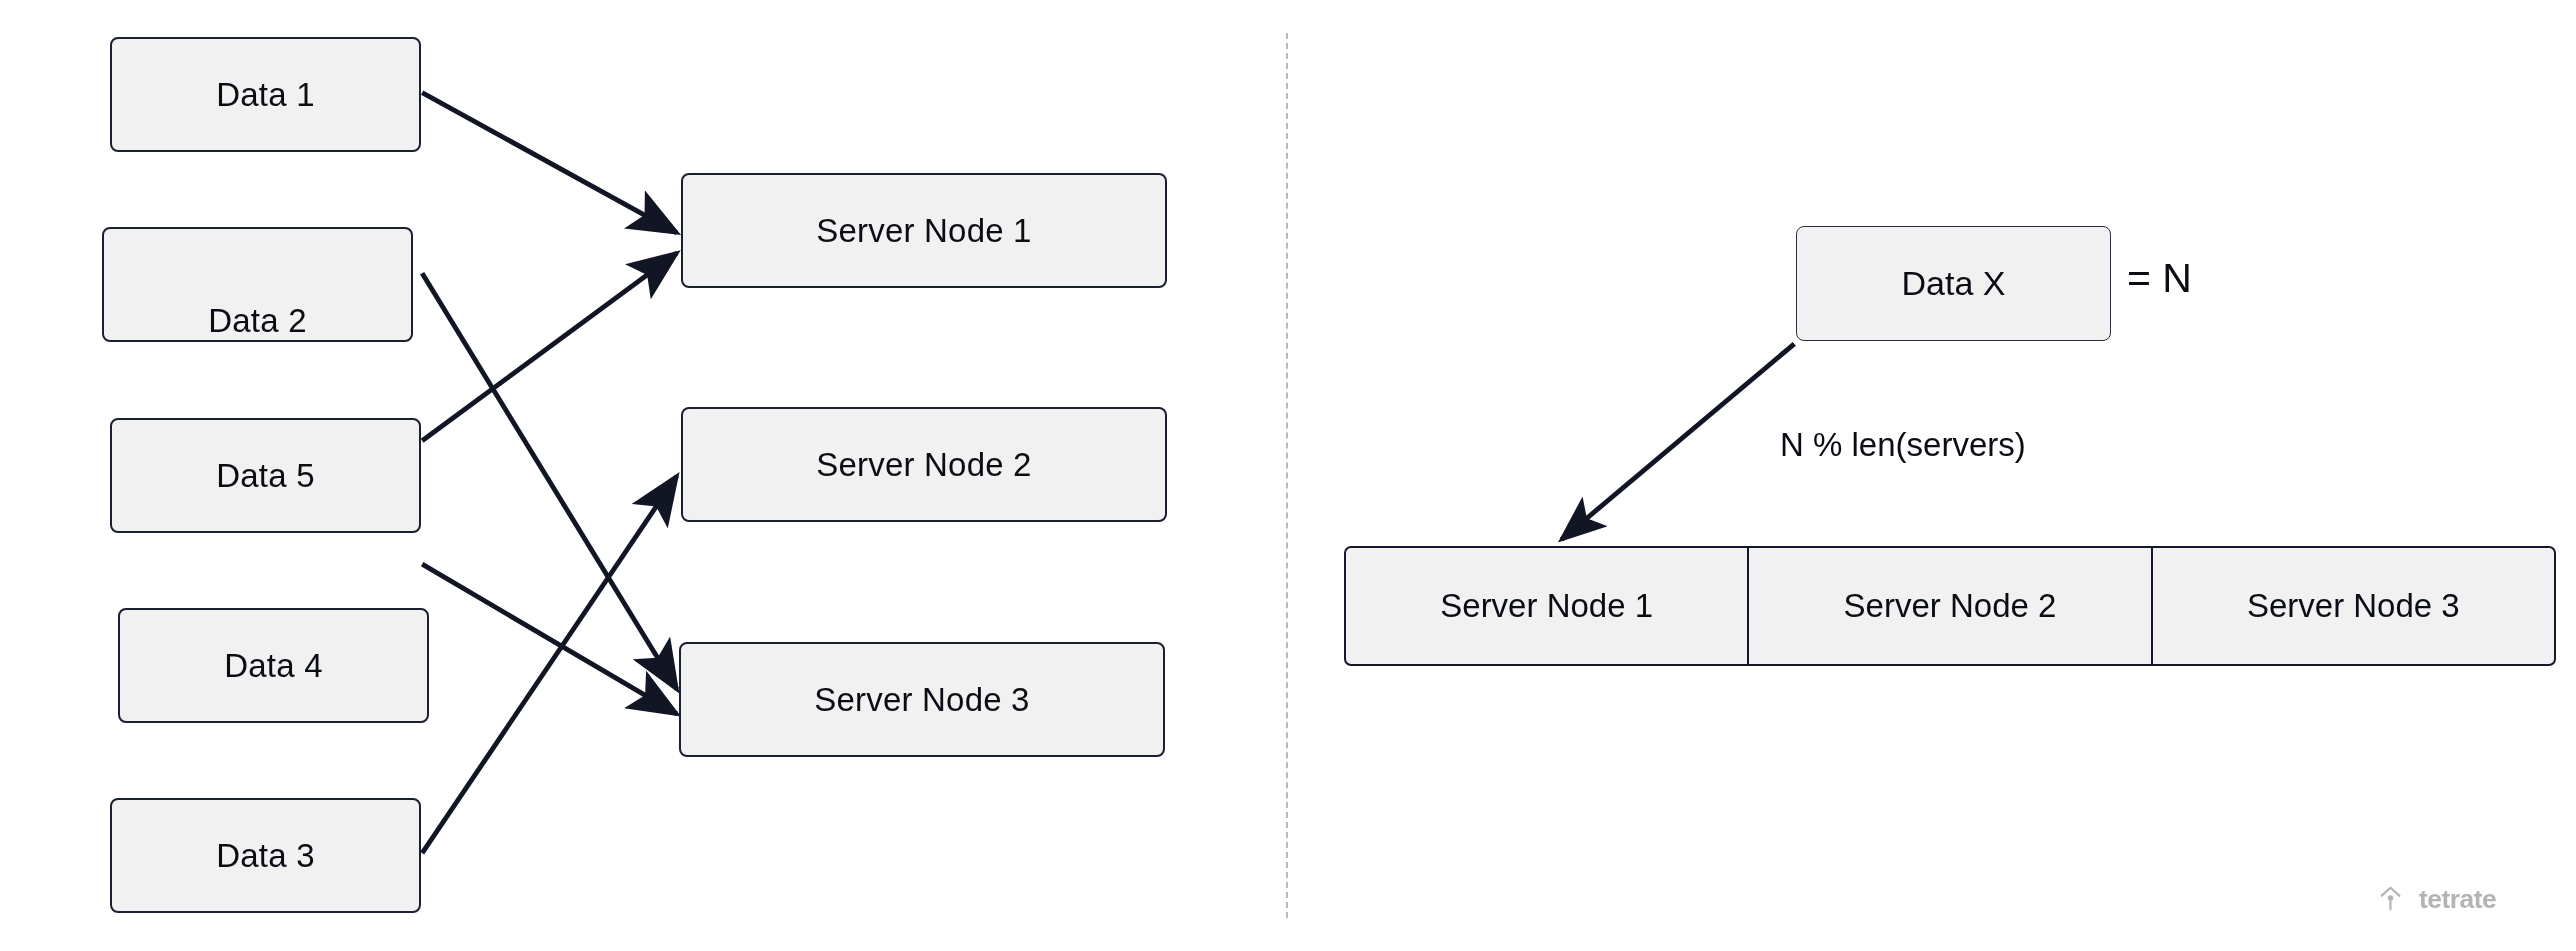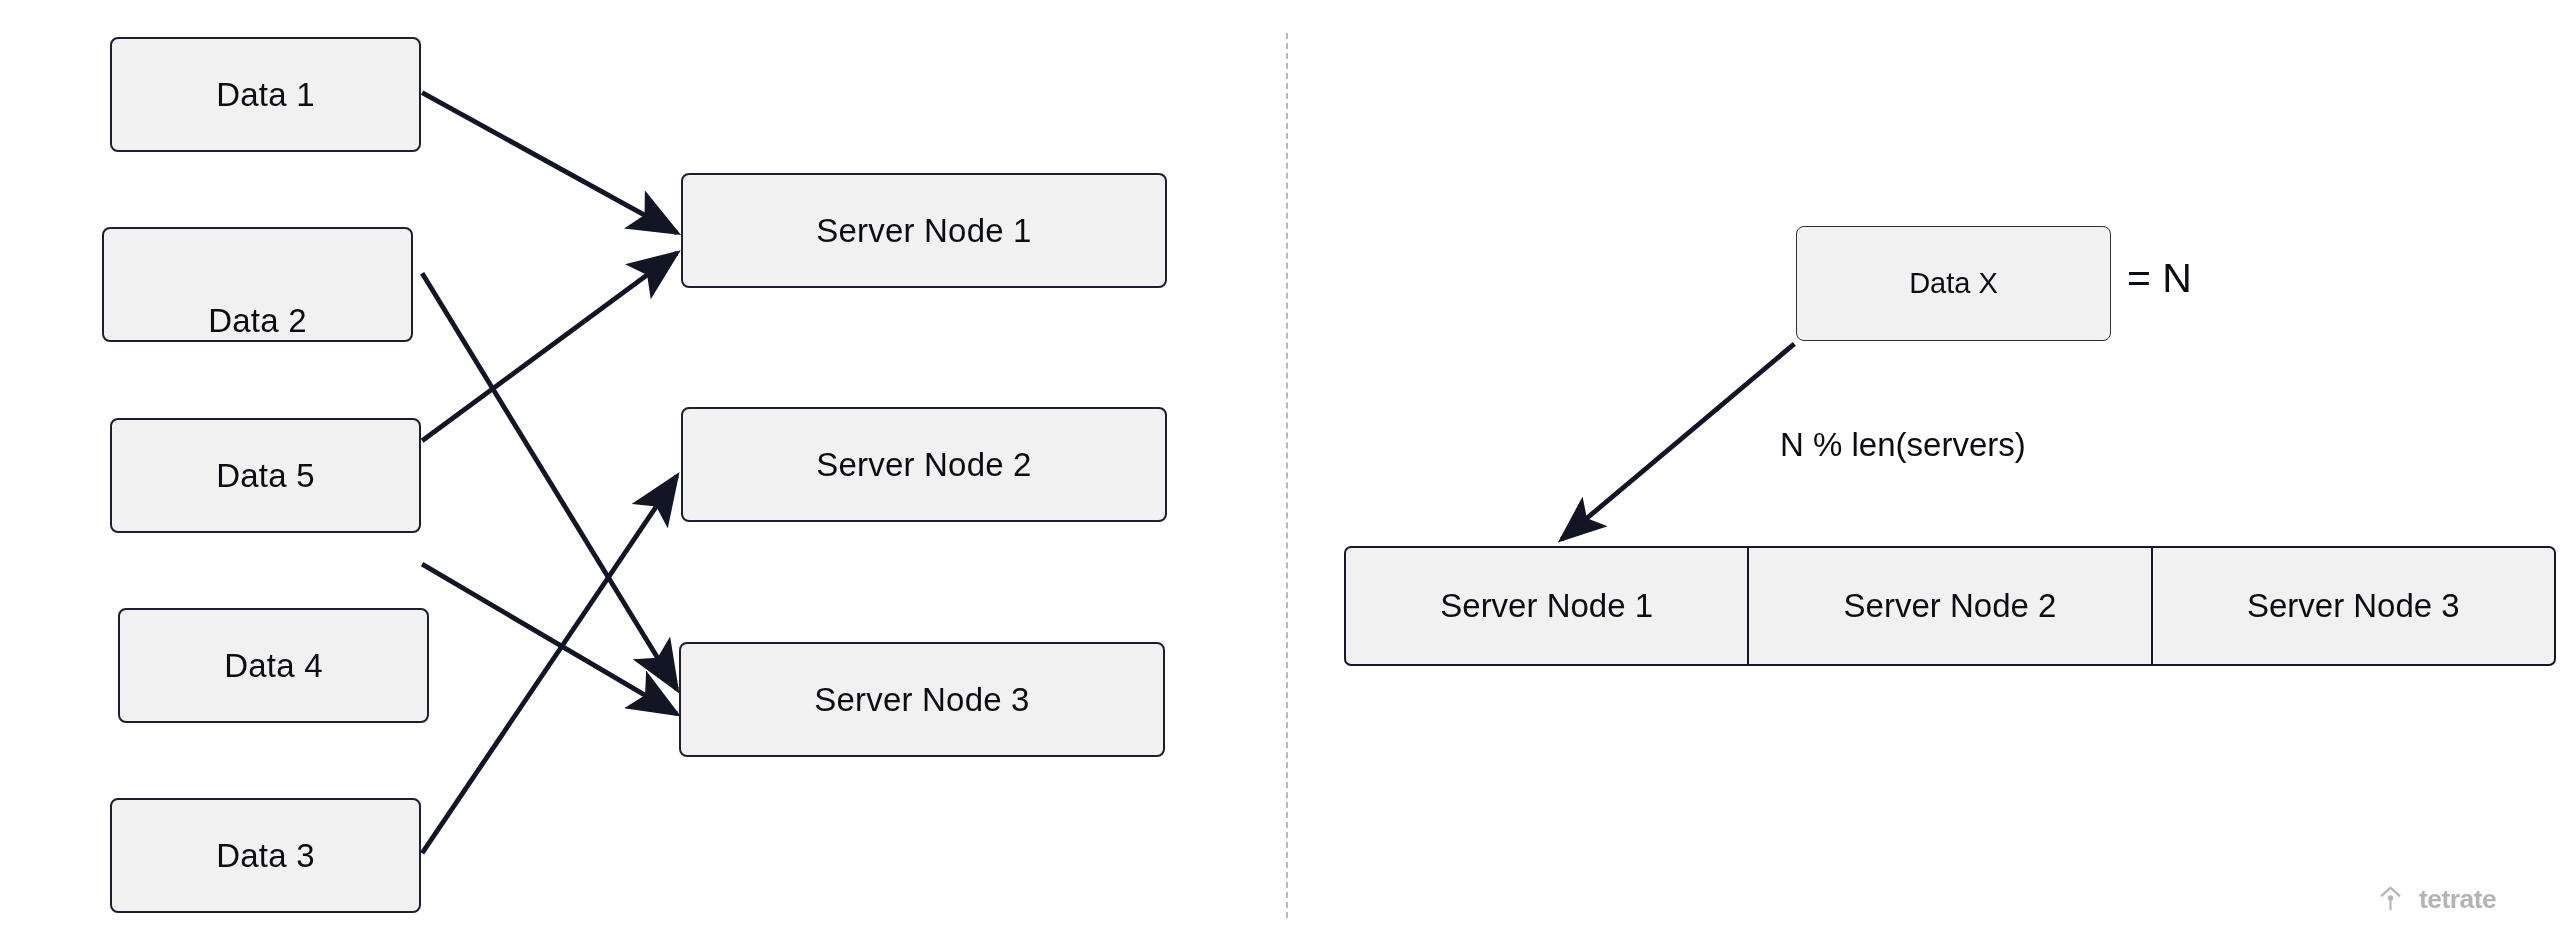--- a/index.html
+++ b/index.html
@@ -62,21 +62,21 @@
     width: 315px;
     height: 115px;
     box-sizing: border-box;
     background: #f1f1f1;
     border: 1.8px solid #2a2f3d;
     border-radius: 8px;
     display: flex;
     align-items: center;
     justify-content: center;
     color: #0b0d14;
-    font-size: 29px;
+    font-size: 34px;
   }
   .eq-n {
     position: absolute;
     left: 2127px;
     top: 255px;
     font-size: 41px;
     color: #0b0d14;
     white-space: nowrap;
   }
   .edge-label {

